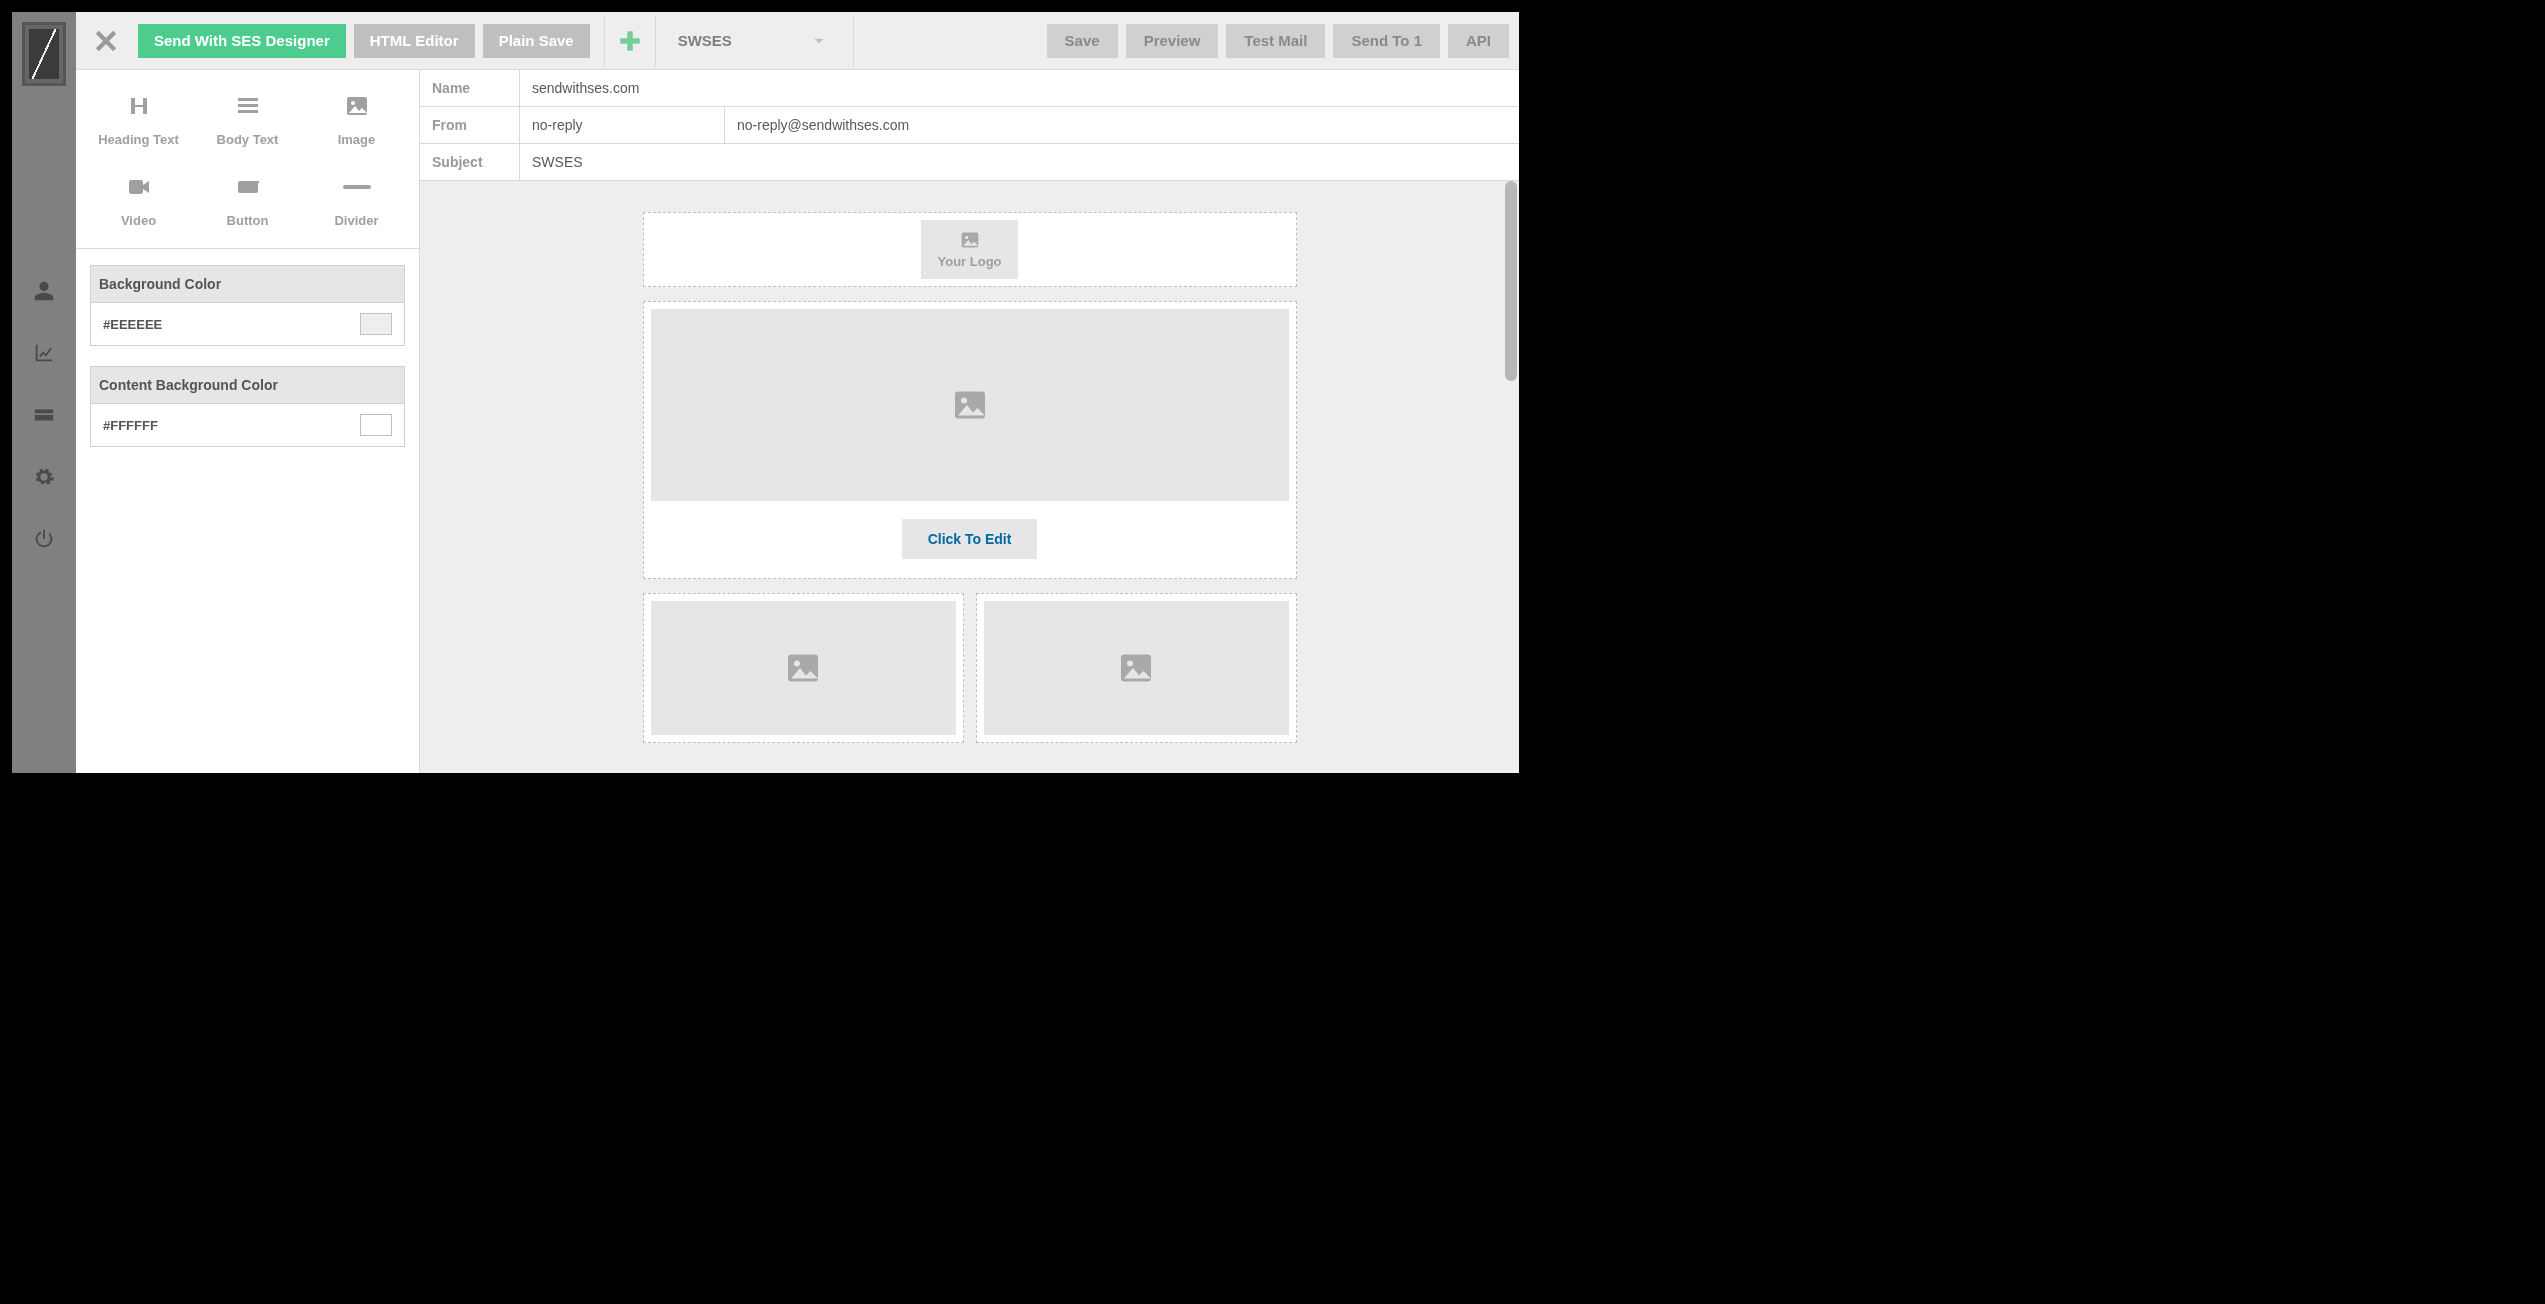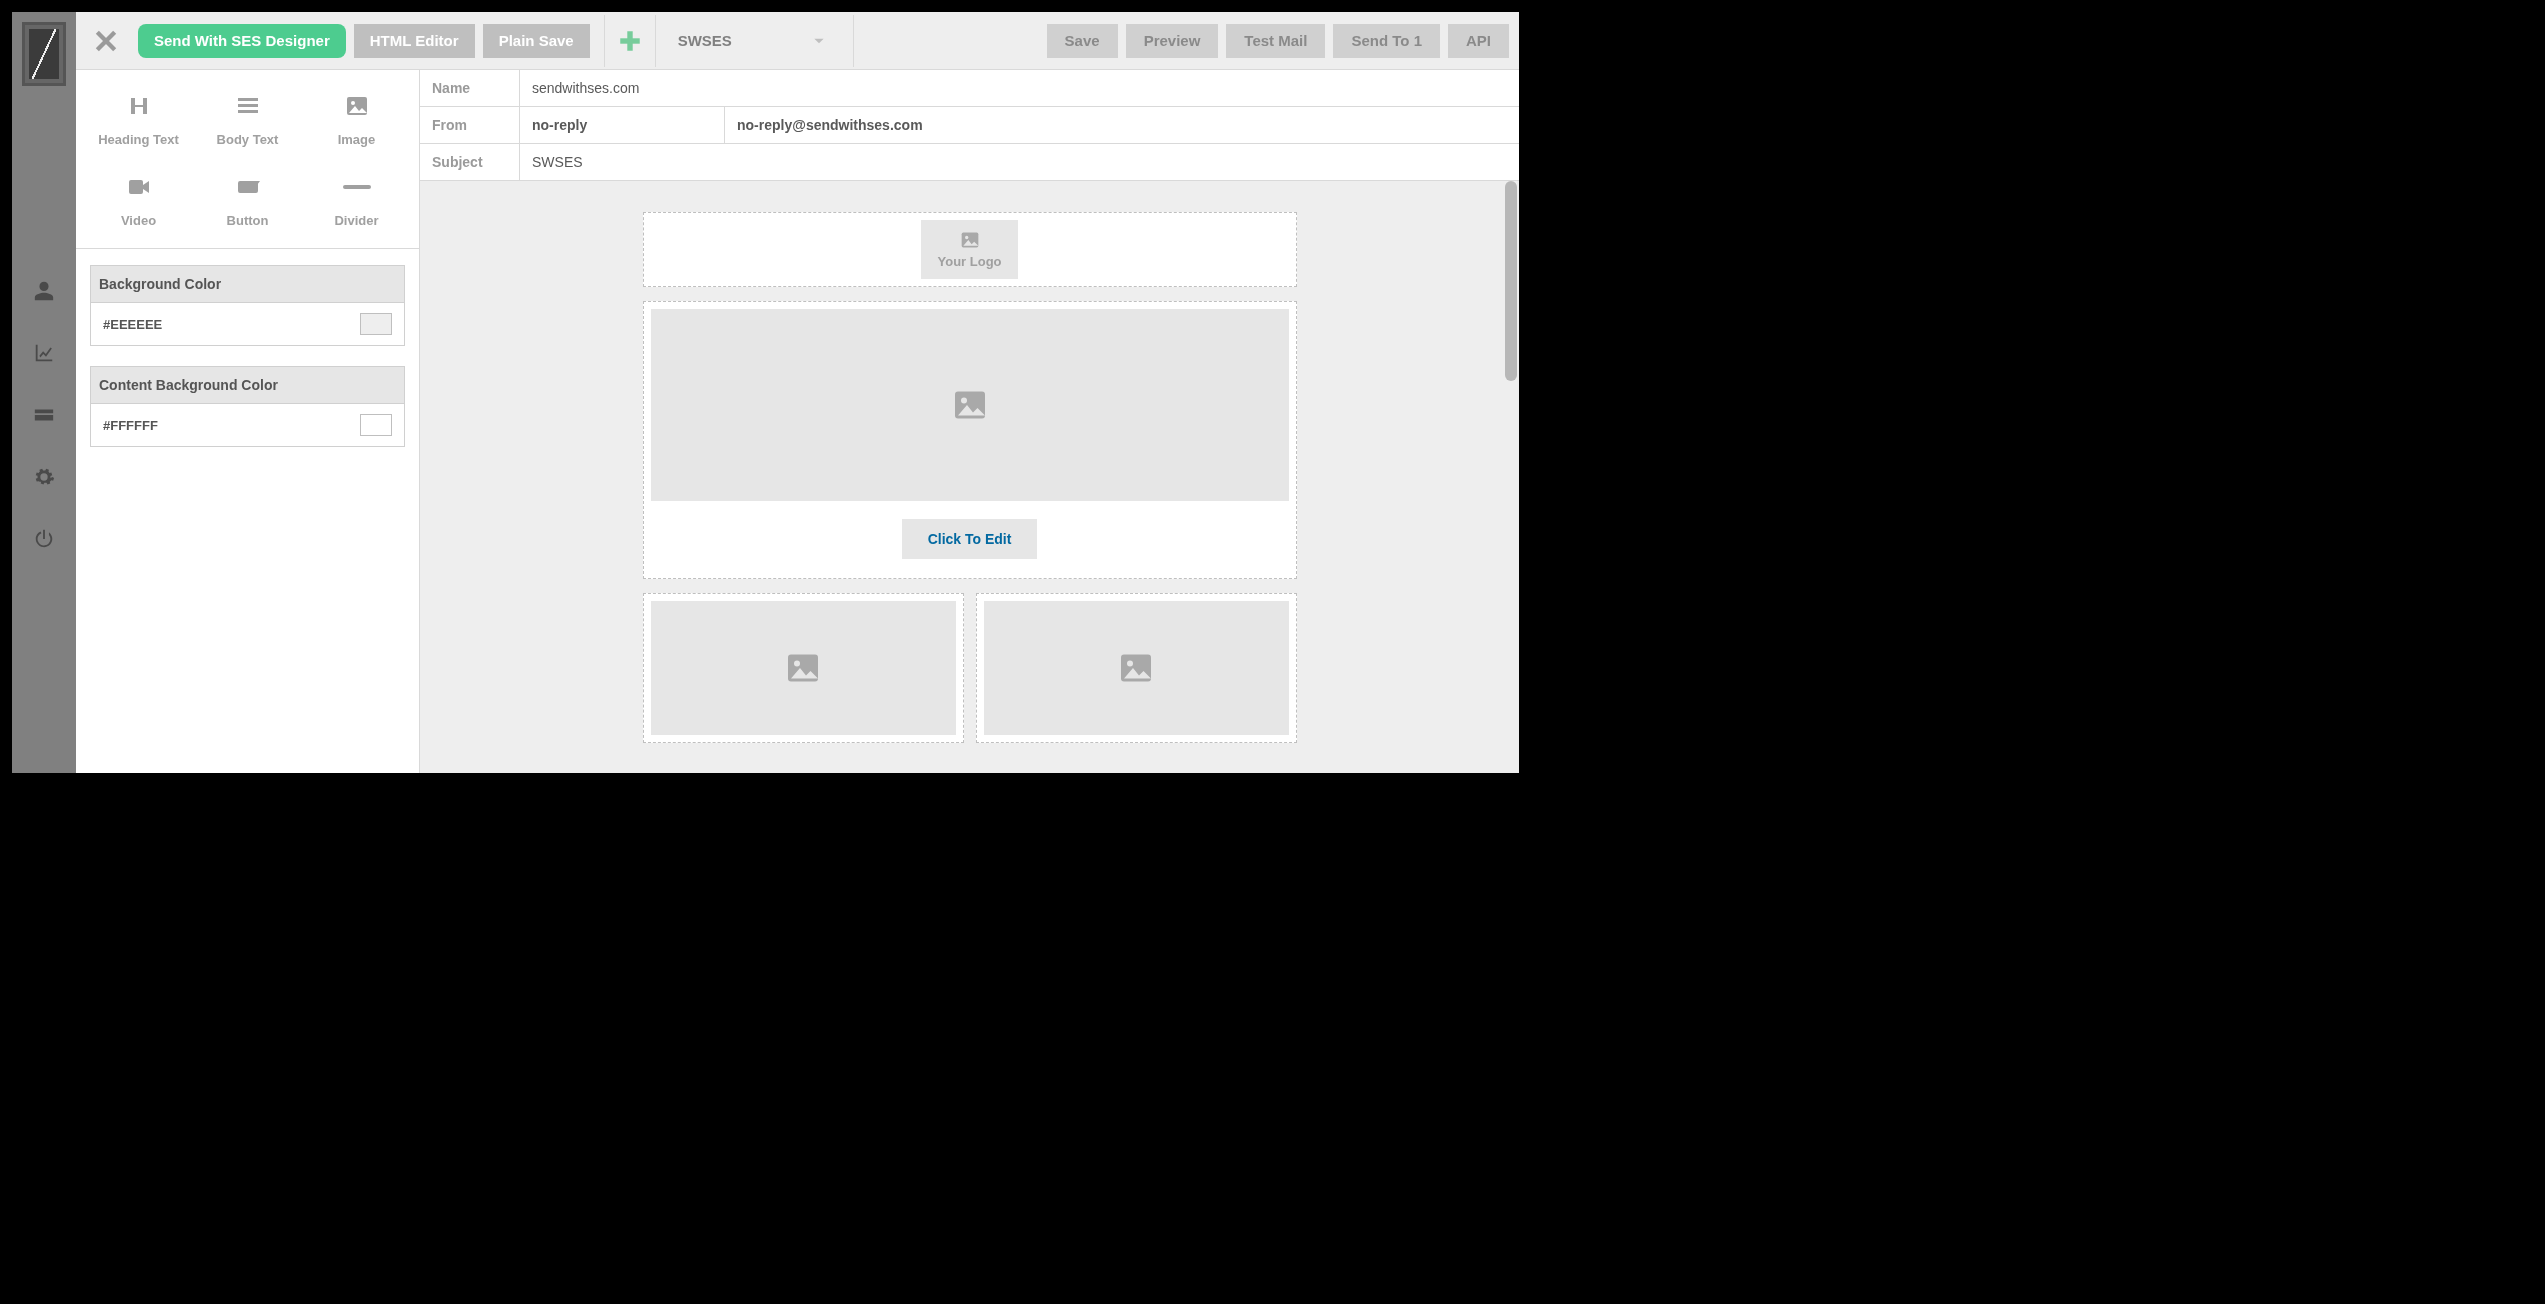--- a/index.html
+++ b/index.html
@@ -13,21 +13,21 @@
   .logo-box::before { content:""; position:absolute; inset:4px; background: linear-gradient(115deg, #3b3b3b 0 48%, #eee 48% 52%, #3b3b3b 52%); }
   .nav-icon { width: 22px; height: 22px; fill: #4a4a4a; }
   .nav-icon-wrap { display:flex; align-items:center; justify-content:center; height: 34px; }
 
   
   .work-area { flex: 1; display: flex; flex-direction: column; background: #fff; position: relative; }
   .toolbar { height: 58px; border-bottom: 1px solid #d9d9d9; background: #eee; display: flex; align-items: center; padding: 0 10px; gap: 8px; }
   .toolbar-close { width: 40px; height: 40px; display:flex; align-items:center; justify-content:center; margin-right:4px; }
   .toolbar-close svg { width: 26px; height: 26px; stroke:#9a9a9a; stroke-width:4; }
   .btn { height: 34px; padding: 0 16px; border: none; font-weight: bold; font-size: 15px; color: #fff; cursor: pointer; display:flex; align-items:center; }
-  .btn-green { background: #4dcc8f; border-radius: 8px; }
+  .btn-green { background: #4dcc8f; }
   .btn-grey  { background: #bfbfbf; }
   .btn-light2{ background: #d0d0d0; color:#8a8a8a; font-weight:bold; }
   .tool-sep { width: 52px; height: 52px; border-left:1px solid #d9d9d9; border-right:1px solid #d9d9d9; display:flex; align-items:center; justify-content:center; margin-left:6px; }
   .tool-sep svg { width:26px; height:26px; stroke:#77cc9b; stroke-width:5; }
   .template-dd { height:52px; border-right:1px solid #d9d9d9; padding:0 14px; display:flex; align-items:center; gap:80px; color:#808080; font-size:15px; min-width:190px; font-weight:bold;}
   .template-dd svg { width:14px; height:14px; fill:#bfbfbf; }
   .toolbar-spacer { flex: 1; }
   .right-actions { display:flex; gap:8px; }
   .right-actions .btn { padding: 0 18px; }
 
@@ -60,21 +60,21 @@
   .swatch { width:32px; height:22px; border:1px solid #bfbfbf; }
 
   
   .editor-pane { flex:1; display:flex; flex-direction:column; background:#fff; position:relative; }
   .meta-table { border-bottom:1px solid #d9d9d9; }
   .meta-row { display:flex; border-bottom:1px solid #d9d9d9; }
   .meta-row:last-child { border-bottom:none; }
   .meta-label { width: 100px; padding: 10px 12px; font-weight:bold; color:#9a9a9a; font-size:14px; border-right:1px solid #d9d9d9; }
   .meta-val { flex:1; padding:10px 12px; color:#595959; font-size:14px; }
   .meta-val.split { display:flex; padding:0; }
-  .meta-val.split > div { padding:10px 12px;font-weight:bold; }
+  .meta-val.split > div { padding:10px 12px; }
   .meta-val.split > div:first-child { width: 205px; border-right:1px solid #d9d9d9; }
 
   .canvas-wrap { flex:1; overflow-y:auto; background:#eee; padding: 30px 0 0; position:relative; }
   .canvas { width: 654px; margin: 1px auto; display:flex; flex-direction:column; gap:14px; }
   .block { border:1px dashed #bfbfbf; background:#fff; padding:7px; }
   .logo-block { display:flex; justify-content:center; }
   .logo-ph { background:#e6e6e6; padding:10px 16px; display:flex; flex-direction:column; align-items:center; gap:4px; }
   .logo-ph-text { font-size:13px; font-weight:bold; color:#a0a0a0; }
   .img-ph { background:#e6e6e6; height:192px; display:flex; align-items:center; justify-content:center; }
   .img-ph svg, .img-ph-sm svg, .logo-ph svg { width:40px; height:36px; fill:#a9a9a9; }

